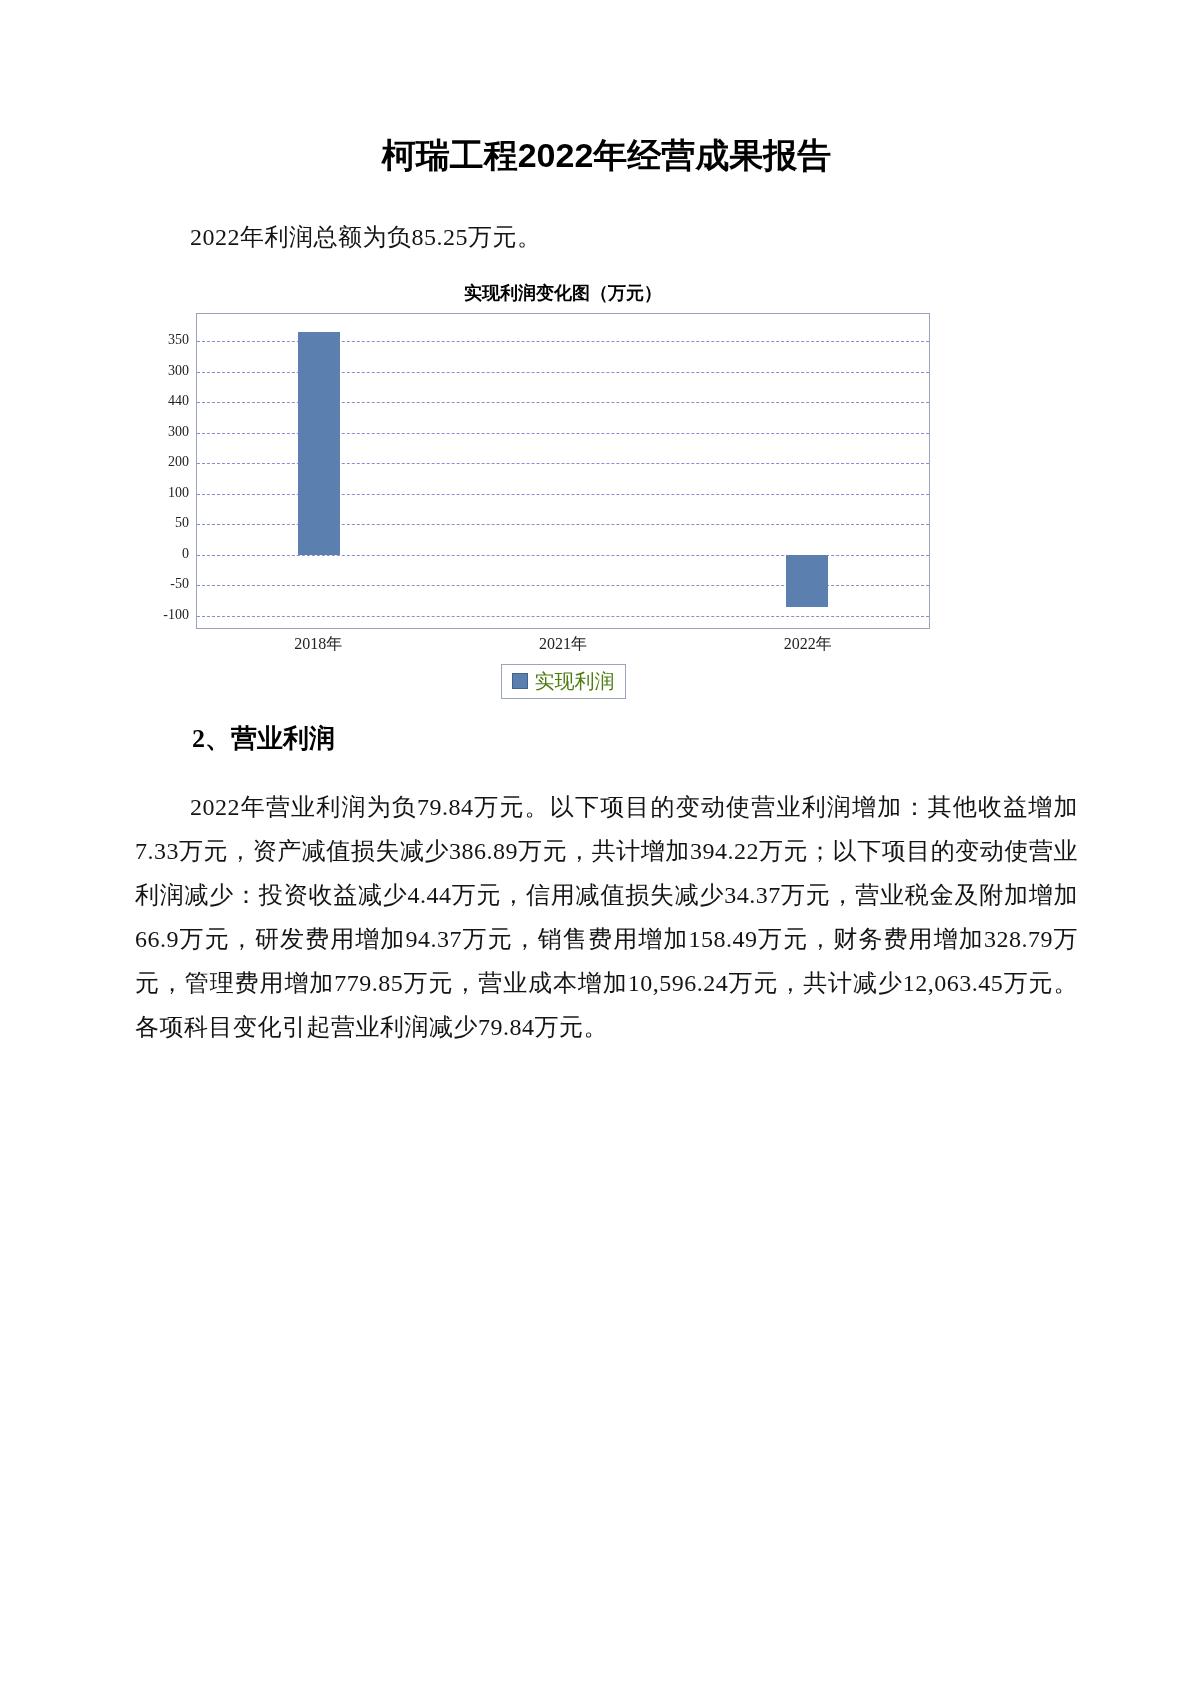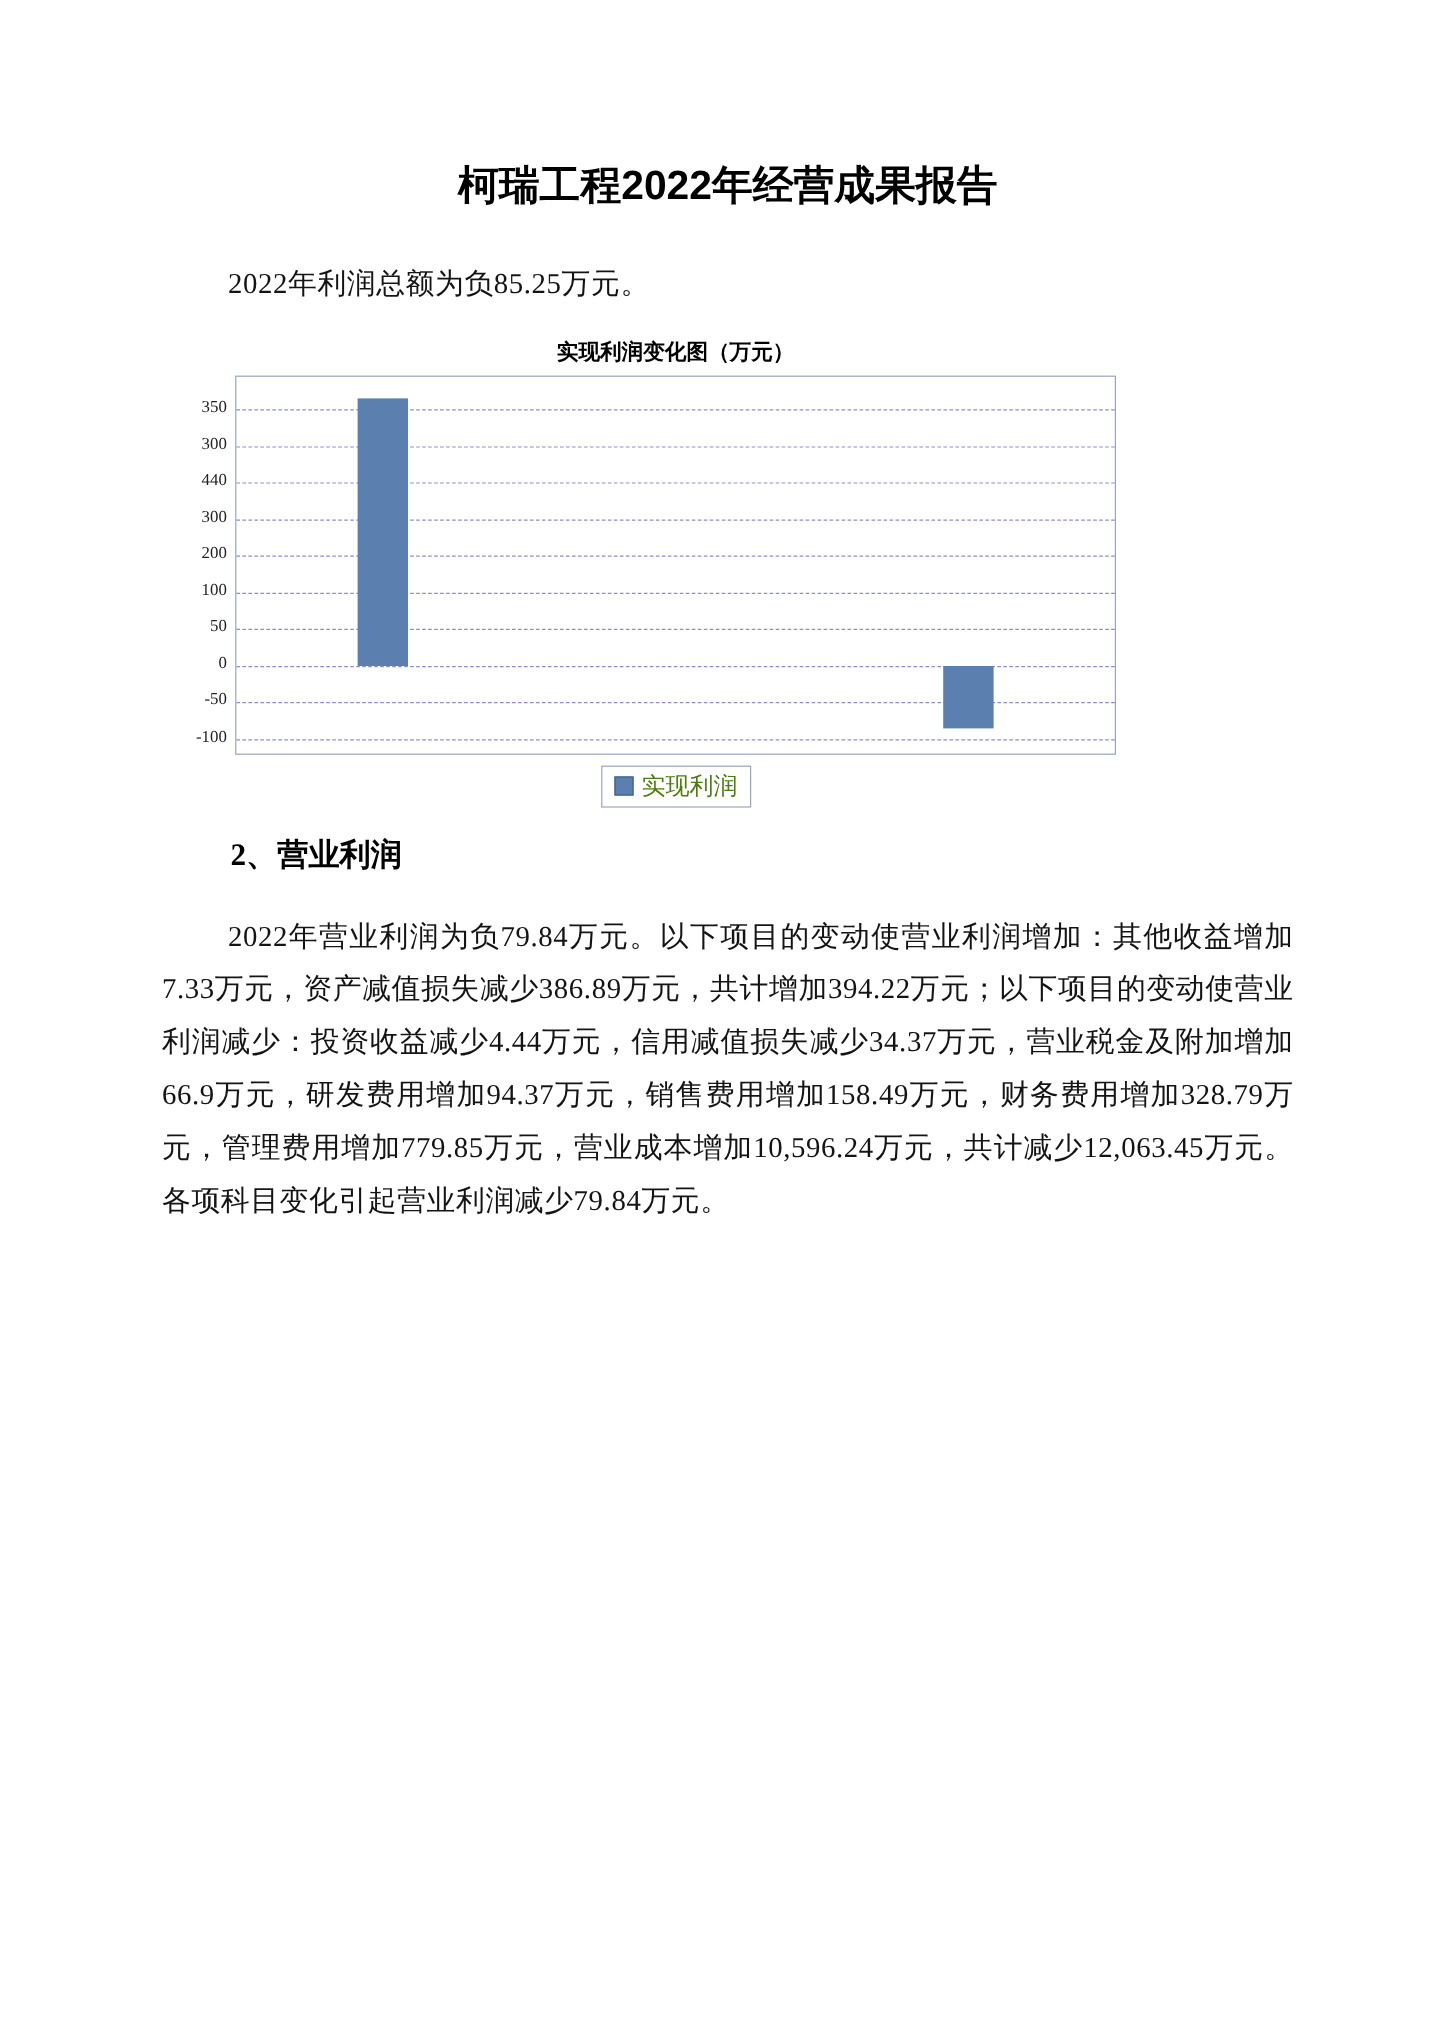--- a/index.html
+++ b/index.html
@@ -71,20 +71,25 @@
             <div class="gridline" style="top: 149.379px; border-top-color: rgb(140, 140, 206);"></div>
             <div class="gridline" style="top: 118.893px; border-top-color: rgb(140, 140, 206);"></div>
             <div class="gridline" style="top: 88.4078px; border-top-color: rgb(140, 140, 206);"></div>
             <div class="gridline" style="top: 57.9223px; border-top-color: rgb(140, 140, 206);"></div>
             <div class="gridline" style="top: 27.4369px; border-top-color: rgb(140, 140, 206);"></div>
             <div class="bar" style="left: 101px; width: 42px; top: 18.2913px; height: 222.544px; background: rgb(91, 127, 174);"></div>
             <div class="bar" style="left: 345px; width: 42px; top: 240.835px; height: 0px; background: rgb(91, 127, 174);"></div>
             <div class="bar" style="left: 589px; width: 42px; top: 240.835px; height: 51.9777px; background: rgb(91, 127, 174);"></div>
           </div>
       </div>
+      <div class="xlabels" id="xlabels">
+          <div class="xlabel">2018年</div>
+          <div class="xlabel">2021年</div>
+          <div class="xlabel">2022年</div>
+        </div>
       <div class="legend-row">
         <span class="legend-box">
           <span class="legend-swatch" style="background: rgb(91, 127, 174);"></span>
           <span class="legend-label">实现利润</span>
         </span>
       </div>
     </div>
 
     <h3 class="sub-heading h3-2">2、营业利润</h3>
 

